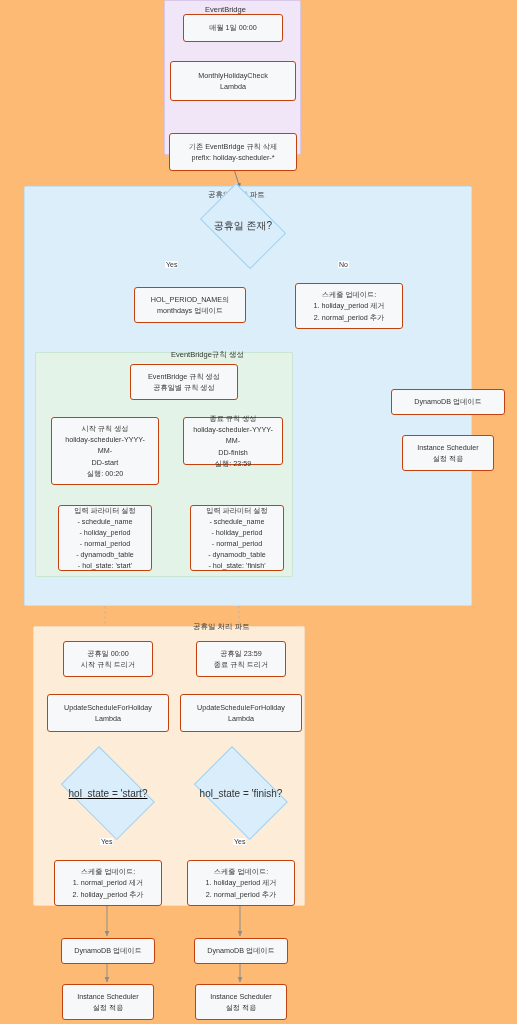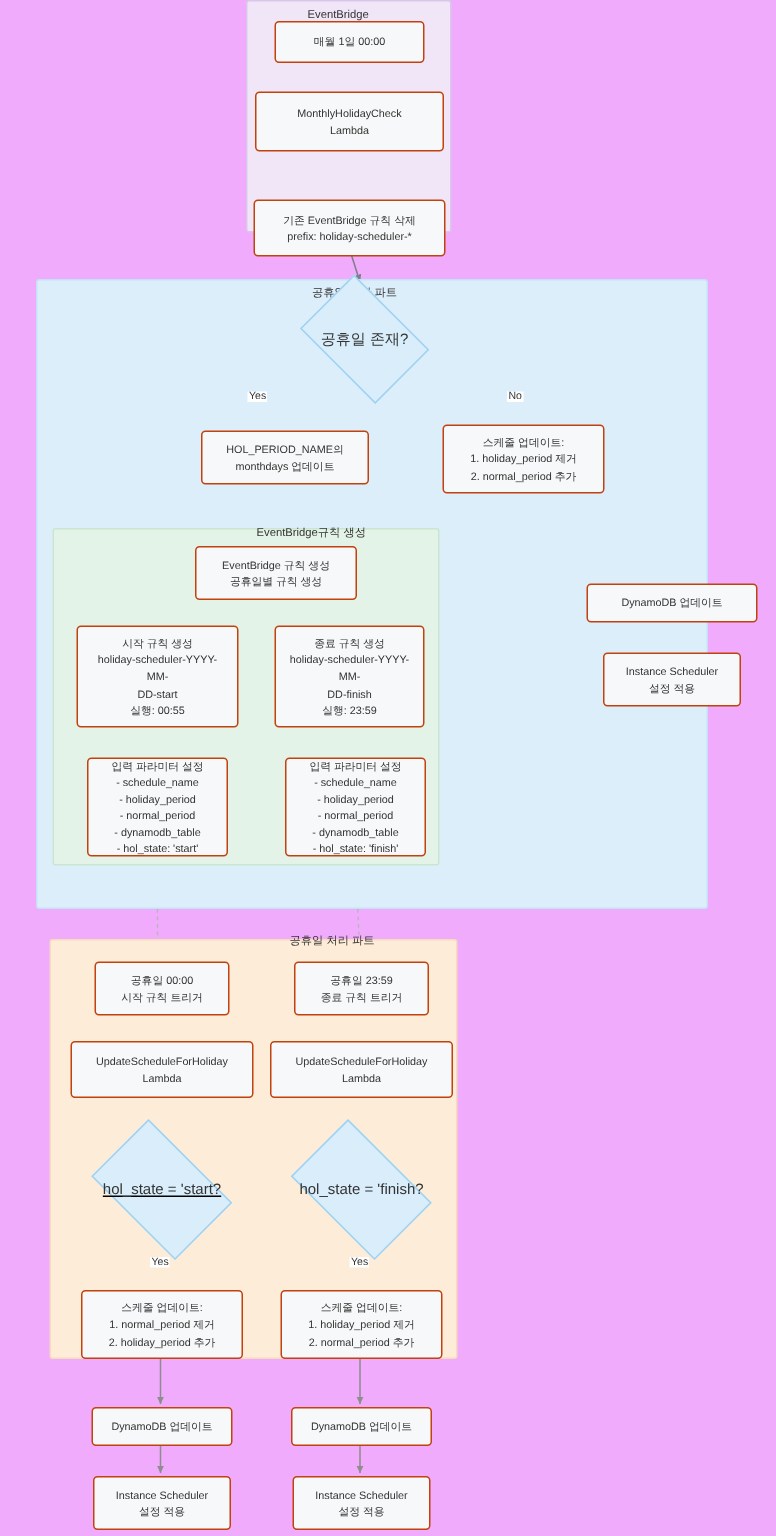--- a/index.html
+++ b/index.html
@@ -5,21 +5,21 @@
   * { box-sizing: border-box; }
   html, body {
     margin: 0; padding: 0;
     background: #ffffff;
     font-family: "Liberation Sans", "DejaVu Sans", sans-serif;
   }
   #canvas {
     position: relative;
     width: 517px;
     height: 1024px;
-    background: #f0abfc;
+    background: #fdba74;
     overflow: hidden;
   }
   svg.edges {
     position: absolute;
     left: 0; top: 0;
     width: 517px; height: 1024px;
     pointer-events: none;
   }
   .cluster {
     position: absolute;
@@ -166,23 +166,23 @@
       </div>
       <div class="node" style="left: 130px; top: 364px; width: 108px; height: 36px;">
         <span class="ln">EventBridge 규칙 생성</span>
         <span class="ln">공휴일별 규칙 생성</span>
       </div>
       <div class="node" style="left: 51px; top: 417px; width: 108px; height: 68px;">
         <span class="ln">시작 규칙 생성</span>
         <span class="ln">holiday-scheduler-YYYY-</span>
         <span class="ln">MM-</span>
         <span class="ln">DD-start</span>
-        <span class="ln">실행: 00:55</span>
-      </div>
-      <div class="node" style="left: 183px; top: 417px; width: 100px; height: 68px; align-items: center;">
+        <span class="ln">실행: 00:20</span>
+      </div>
+      <div class="node" style="left: 183px; top: 417px; width: 100px; height: 48px; align-items: center;">
         <span class="ln">종료 규칙 생성</span>
         <span class="ln">holiday-scheduler-YYYY-</span>
         <span class="ln">MM-</span>
         <span class="ln">DD-finish</span>
         <span class="ln">실행: 23:59</span>
       </div>
       <div class="node" style="left: 58px; top: 505px; width: 94px; height: 66px;">
         <span class="ln">입력 파라미터 설정</span>
         <span class="ln">- schedule_name</span>
         <span class="ln">- holiday_period</span>

